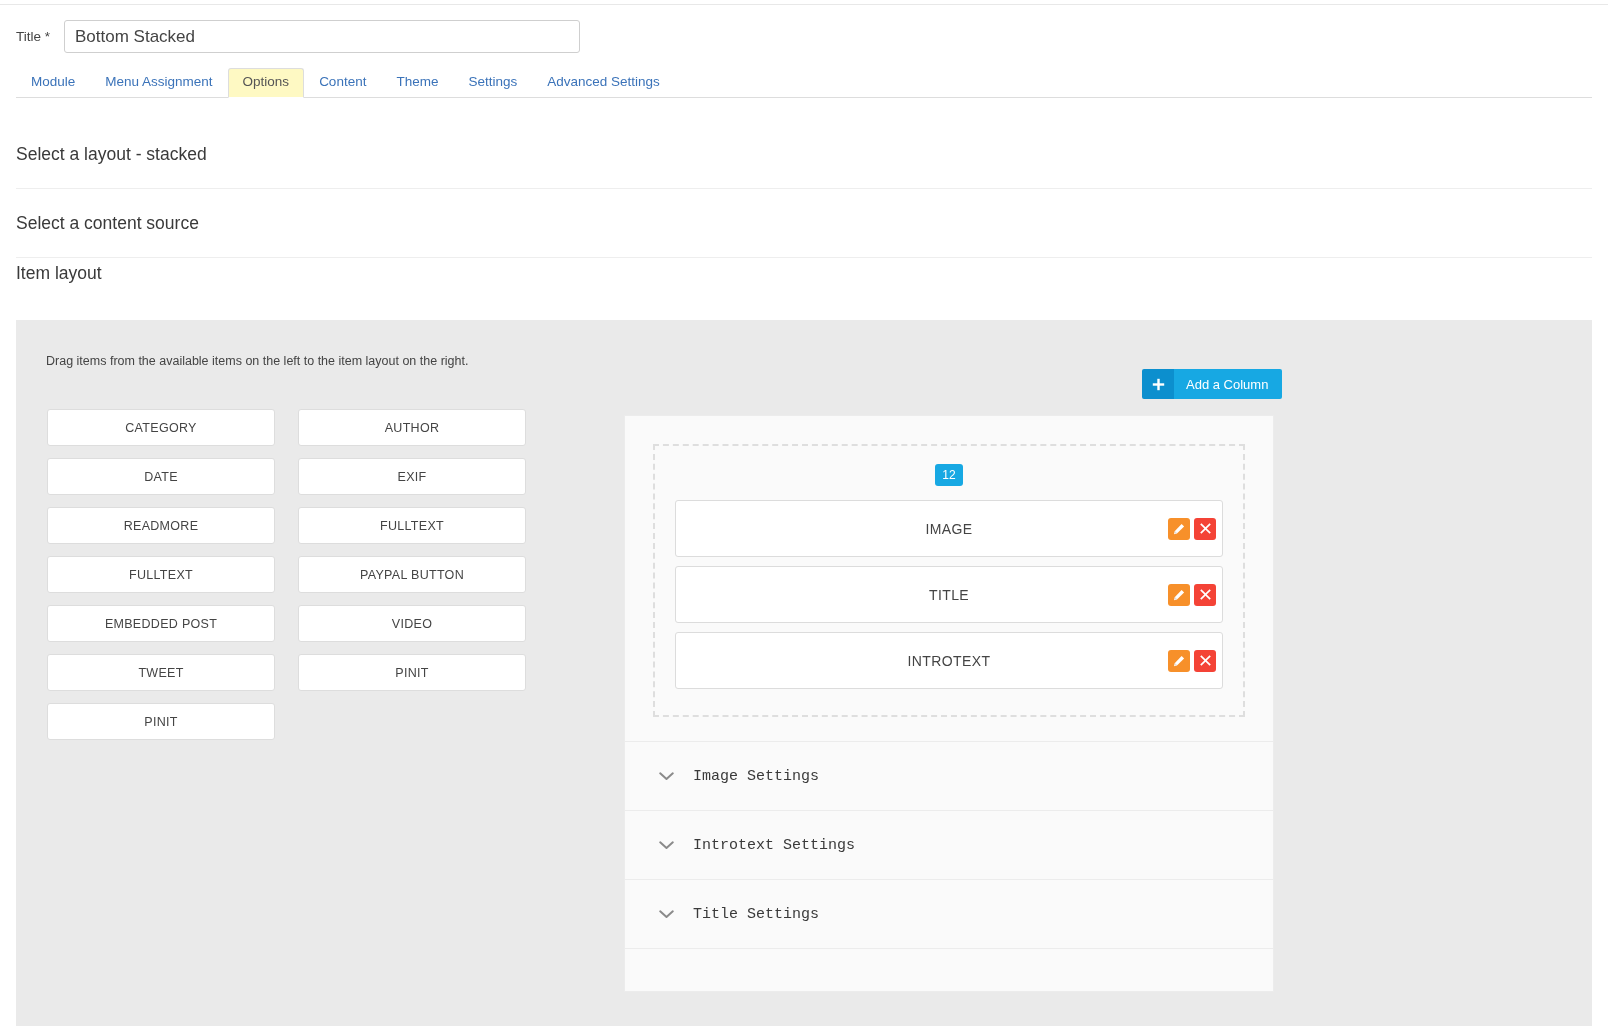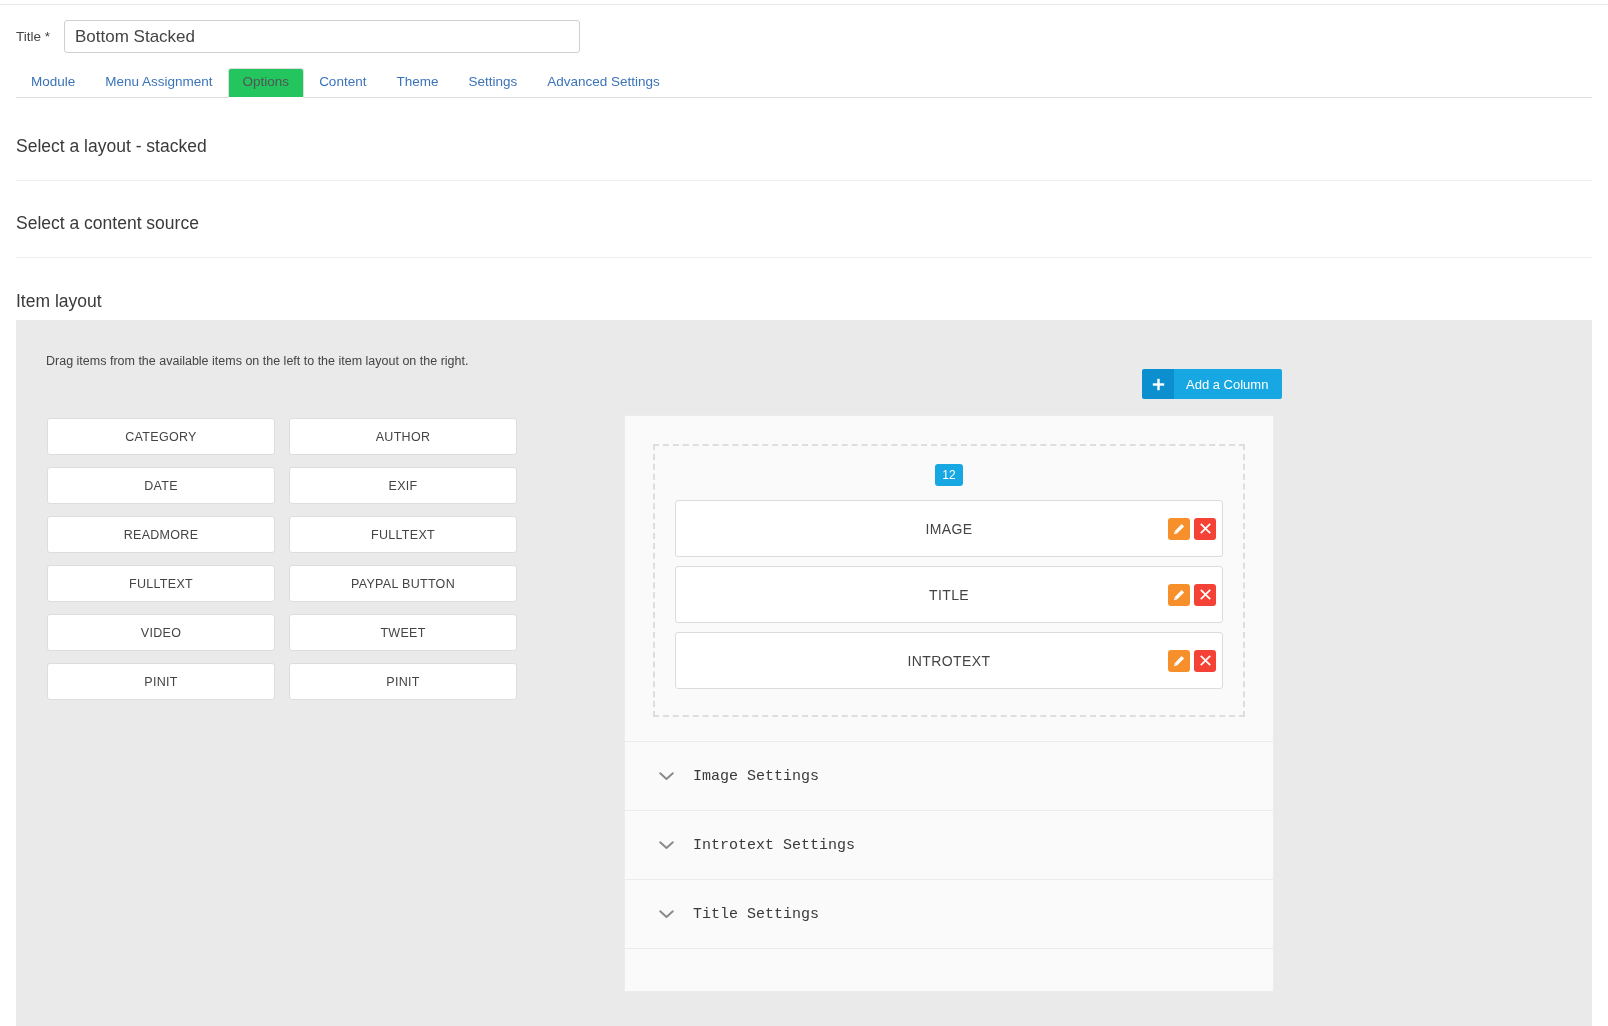--- a/index.html
+++ b/index.html
@@ -46,37 +46,37 @@
   .tab {
     font-size: 13.5px; color: #3b73b9;
     padding: 6px 14px 7px 14px;
     margin-bottom: -1px;
     border: 1px solid transparent;
     border-radius: 3px 3px 0 0;
     cursor: pointer; white-space: nowrap;
     line-height: 1.1;
   }
   .tab.active {
-    color: #555; background: #22c55e;
+    color: #555; background: #fef9c3;
     border: 1px solid #ddd; border-bottom-color: #fff;
   }
 
   
   .section {
     position: absolute; left: 16px; width: 1576px;
     border-bottom: 1px solid #eeeeee;
     display: flex; align-items: center;
   }
   .section-title {
     font-size: 17.5px; color: #3a3a3a; font-weight: 400;
   }
 
-  #sec-layout  { top: 112px; height: 69px; }
+  #sec-layout  { top: 120px; height: 69px; }
   #sec-source  { top: 189px; height: 69px; }
-  #sec-item    { top: 270px; height: 62px; border-bottom: none; }
+  #sec-item    { top: 242px; height: 62px; border-bottom: none; }
 
   
   .builder {
     position: absolute; left: 16px; top: 320px;
     width: 1576px; height: 706px;
     background: #eaeaea;
     text-align: center;
   }
   .drag-hint {
     position: absolute; left: 30px; top: 34px;
@@ -95,23 +95,23 @@
     color: #fff; font-size: 15px; font-weight: bold; line-height: 1;
   }
   .add-col-lbl {
     background: #17a8e3; color: #ffffff;
     font-size: 13px; padding: 0 14px 0 12px;
     display: flex; align-items: center; white-space: nowrap;
   }
 
   
   .avail {
-    position: absolute; left: 31px; top: 98px;
+    position: absolute; left: 31px; top: 89px;
     width: 490px;
-    display: flex; flex-wrap: wrap; gap: 0px 14px;
+    display: flex; flex-wrap: wrap; gap: 0px 23px;
   }
   .avail-item {
     width: 228px; height: 37px; margin-bottom: 12px;
     background: #ffffff; border: 1px solid #dddddd; border-radius: 3px;
     display: flex; align-items: center; justify-content: center;
     font-size: 12.5px; color: #444; letter-spacing: 0.3px;
     cursor: move; user-select: none;
   }
 
   
@@ -220,20 +220,21 @@
 
     <div class="avail">
       <div class="avail-item">CATEGORY</div>
       <div class="avail-item">AUTHOR</div>
       <div class="avail-item">DATE</div>
       <div class="avail-item">EXIF</div>
       <div class="avail-item">READMORE</div>
       <div class="avail-item">FULLTEXT</div>
       <div class="avail-item">FULLTEXT</div>
       <div class="avail-item">PAYPAL BUTTON</div>
+      <div class="avail-item">EMBEDDED POST</div>
       <div class="avail-item">VIDEO</div>
       <div class="avail-item">TWEET</div>
       <div class="avail-item">PINIT</div>
       <div class="avail-item">PINIT</div>
     </div>
 
     <div class="layout-panel">
 
       <div class="dropzone">
         <span class="col-badge">12</span>

